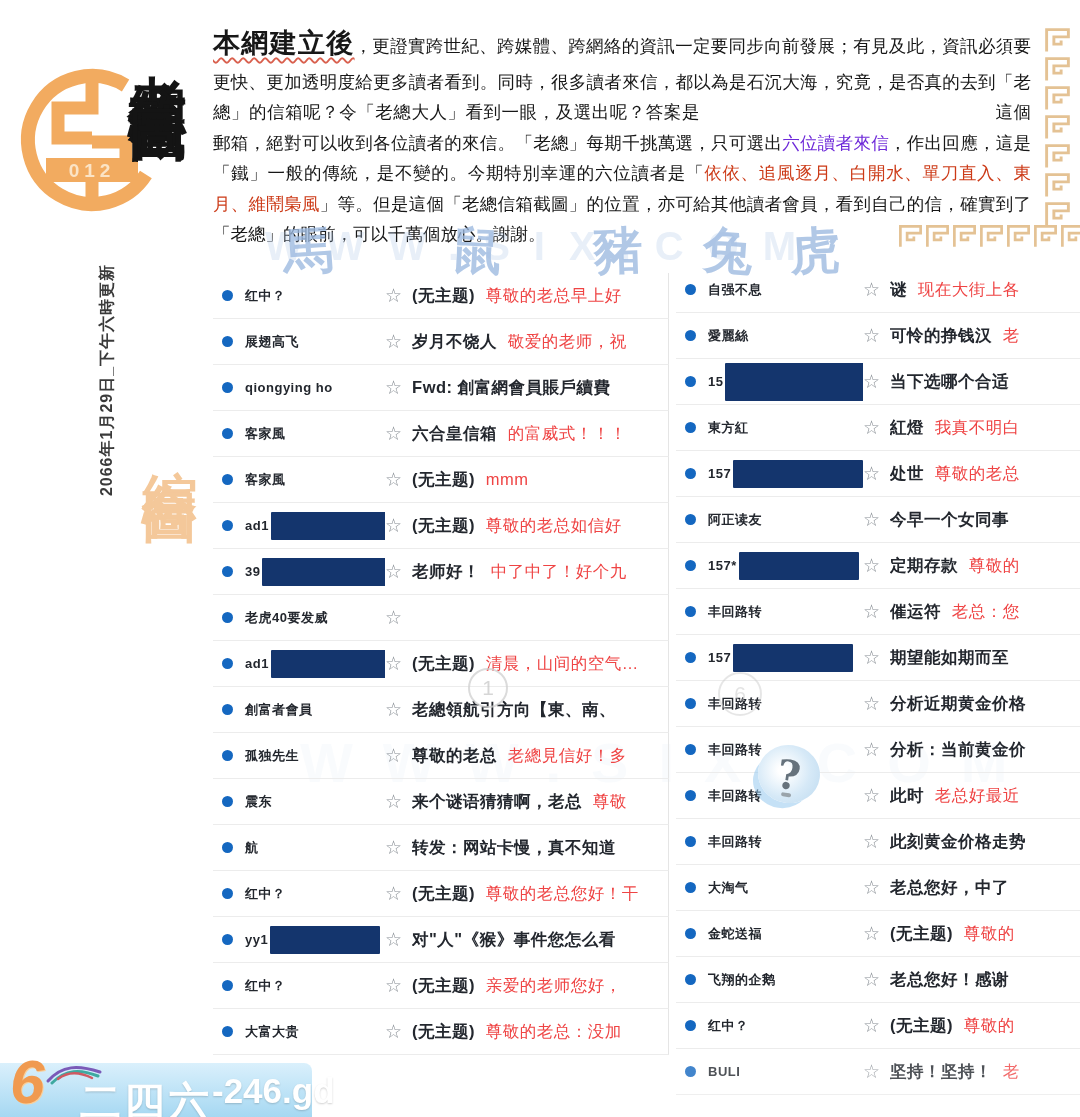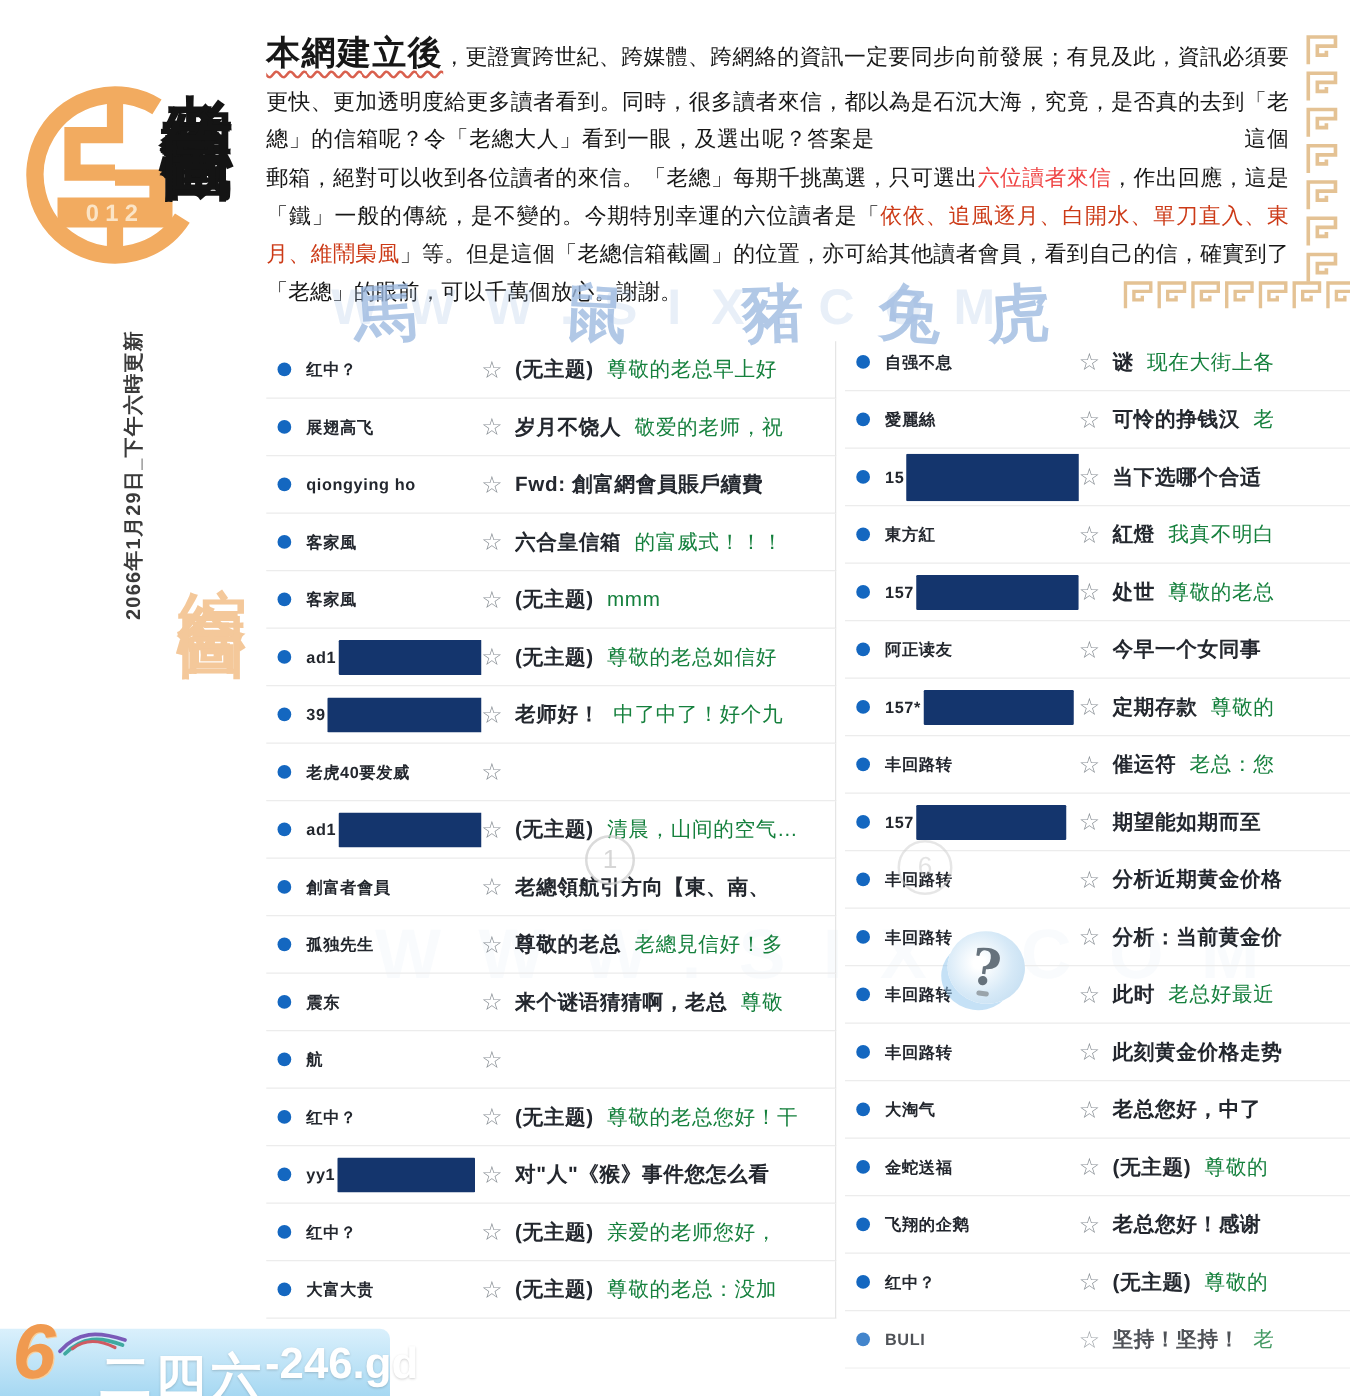--- a/index.html
+++ b/index.html
@@ -35,21 +35,21 @@
     position:absolute; left:213px; top:20px; width:818px;
     font-family:"DejaVu Serif", serif; font-size:17.5px; line-height:1.74;
     color:#171717; text-align:justify;
   }
   .intro .lead {
     font-size:27px; font-weight:bold; letter-spacing:1px;
     text-decoration:underline wavy 2px #d9604e;
     text-underline-offset:5px;
   }
   .intro .gap { display:inline-block; width:295px; height:1px; }
-  .hl-magenta { color:#ef4444; }
+  .hl-magenta { color:#6d28d9; }
   .hl-red { color:#cc3a17; }
 
   
   .meander-v { position:absolute; left:1043px; top:26px; width:30px; display:flex; flex-direction:column; }
   .meander-h { position:absolute; left:897px; top:223px; height:27px; display:flex; flex-direction:row; }
   .meander-v svg, .meander-h svg { display:block; }
 
   
   .ghost {
     position:absolute; left:265px; top:224px;
@@ -97,21 +97,21 @@
   .sender {
     flex:0 0 auto; font-weight:bold; font-size:13px; color:#23272e;
     letter-spacing:.5px;
   }
   .redact { flex:0 0 auto; display:inline-block; height:28px; background:#14356d; margin-left:2px; border-radius:1px; }
   #col-left  .sender-zone { flex:0 0 172px; display:flex; align-items:center; overflow:hidden; }
   #col-right .sender-zone { flex:0 0 187px; display:flex; align-items:center; overflow:hidden; }
   .star { flex:0 0 auto; font-size:19px; color:#8a9096; margin-right:10px; }
   .subj { flex:1 1 auto; font-size:16.5px; color:#23272e; overflow:hidden; }
   .subj b { font-weight:bold; letter-spacing:.5px;text-align:center; }
-  .subj .prev { color:#15803d; font-weight:normal; margin-left:6px; letter-spacing:.5px; }
+  .subj .prev { color:#ef4444; font-weight:normal; margin-left:6px; letter-spacing:.5px; }
 
   
   .badge {
     position:absolute; left:0; bottom:0; width:312px; height:54px; z-index:6;
     background:linear-gradient(180deg,#daf0fc 0%,#a6d8f2 100%);
     border-top-right-radius:8px;
   }
   .badge .six {
     position:absolute; left:10px; top:-12px;
     font-size:62px; font-weight:bold; font-style:italic; color:#f09a50;
@@ -311,20 +311,21 @@
         </span>
         <span class="star">☆</span>
         <span class="subj"><b>来个谜语猜猜啊，老总</b> <span class="prev">尊敬</span></span>
       </div>
       <div class="mail-row">
         <span class="sender-zone">
           <span class="dot"></span>
           <span class="sender">航</span>
         </span>
         <span class="star">☆</span>
+        <span class="subj"><b>转发：网站卡慢，真不知道</b></span>
       </div>
       <div class="mail-row">
         <span class="sender-zone">
           <span class="dot"></span>
           <span class="sender">红中？</span>
         </span>
         <span class="star">☆</span>
         <span class="subj"><b>(无主题)</b> <span class="prev">尊敬的老总您好！干</span></span>
       </div>
       <div class="mail-row">

